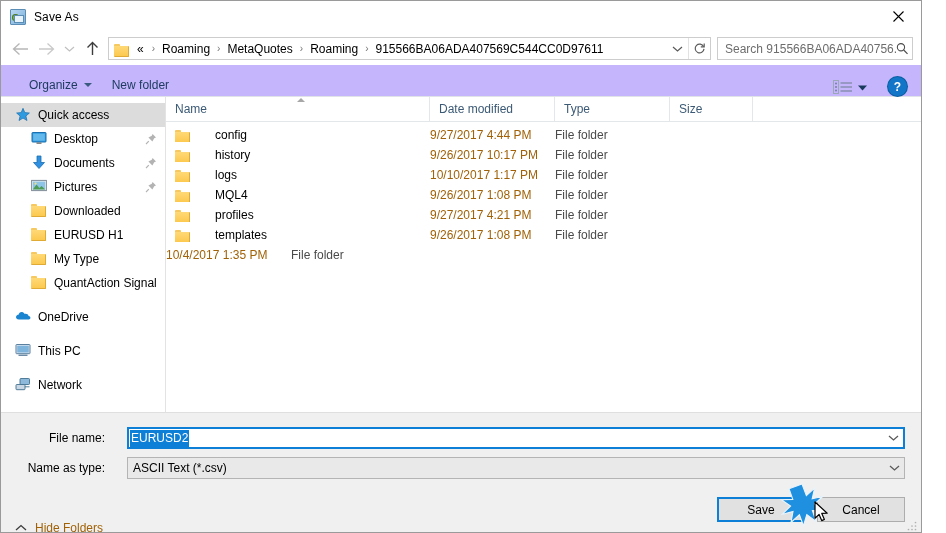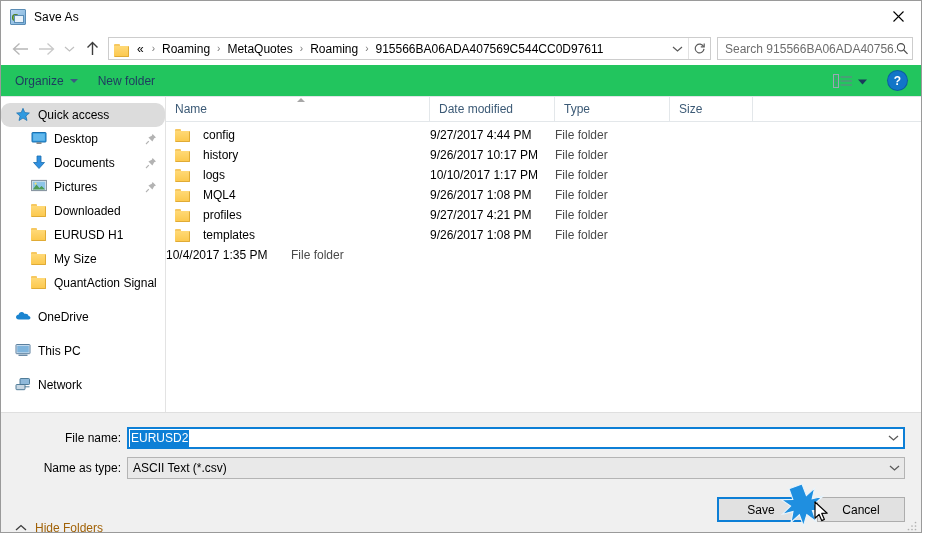--- a/index.html
+++ b/index.html
@@ -99,24 +99,24 @@
     display:flex; align-items:center; padding: 0 4px 0 7px;
   }
   #search-input-text {
     font-size: 12px; color: #6d6d6d; flex:1 1 auto;
     white-space: nowrap; overflow: hidden;
   }
 
   
   #cmdbar {
     height: 32px; min-height:32px;
-    display:flex; align-items:center;
+    display:flex; align-items:flex-end;
     border-bottom: 1px solid #e0e4e8;
-    padding-left: 4px;
-    background:#22c55e;
+    padding-left: 18px;
+    background:#c4b5fd;
   }
   .cmd-item {
     font-size: 12px; color: #1f3c60;
     padding: 4px 10px; cursor: default;
     display:flex; align-items:center; gap:6px;
   }
   .caret-dn {
     width:0;height:0;border-left:4px solid transparent;border-right:4px solid transparent;
     border-top:4px solid #3a5a80;
   }
@@ -136,21 +136,21 @@
   #sidebar {
     width: 165px; min-width:165px;
     background: #ffffff;
     border-right: 1px solid #e3e3e3;
     padding-top: 6px;
     overflow: hidden;
   }
   .side-item {
     height: 24px; display:flex; align-items:center;
     font-size: 12px; color: #000;
-    padding-left: 22px; cursor: default; position: relative; border-radius: 9px;
+    padding-left: 22px; cursor: default; position: relative;
   }
   .side-item.selected { background: #dcdcdc; }
   .side-item .sicon { width: 16px; height:16px; margin-right: 7px; flex:none; position:relative; }
   .side-item .slabel { white-space: nowrap; overflow:hidden; }
   .side-item .pin {
     margin-left: auto; margin-right: 8px; flex:none;
     width:12px;height:12px; opacity:.75;
   }
   .side-item.indent1 { padding-left: 30px; }
   .side-item.root { padding-left: 14px; }
@@ -196,37 +196,37 @@
     width: 0; height: 0;
     border-left: 4px solid transparent; border-right: 4px solid transparent;
     border-bottom: 4px solid #a7a7a7;
   }
   #filelist { flex:1 1 auto; overflow:hidden; padding-top: 3px; }
   .frow {
     height: 20px; display:flex; align-items:center;
     font-size: 12px; color: #000; cursor: default;
   }
   .frow .fname {
-    width: 264px; display:flex; align-items:flex-start; padding-left: 9px; gap: 12px;
+    width: 264px; display:flex; align-items:center; padding-left: 9px; gap: 24px;
     overflow:hidden; white-space:nowrap;
   }
-  .frow .fdate { width: 125px; color: #000000; }
+  .frow .fdate { width: 125px; color: #a16207; }
   .frow .ftype { width: 115px; color: #4a4a4a; }
   .frow .fsize { width: 83px; color: #4a4a4a; }
 
   
   #formarea {
     background: #f0f0f0;
     border-top: 1px solid #dfdfdf;
     padding: 14px 16px 0 0;
     min-height: 60px;
   }
   .formrow { display:flex; align-items:center; margin-bottom: 8px; }
   .formlabel {
-    width: 126px; text-align: right; padding-right: 6px;
+    width: 126px; text-align: right; padding-right: 22px;
     font-size: 12px; color: #000; flex:none;
   }
   .formfield {
     flex: 1 1 auto; height: 22px; display:flex; align-items:center;
     background: #fff; border: 1px solid #a0a0a0;
     padding-left: 2px;
     min-width: 0;
   }
   .formfield.focused { border: 2px solid #0d7fd6; padding-left:1px; }
   .formfield.readonly { background: #e9e9e9; border: 1px solid #b4b4b4; padding-left: 5px;}
@@ -445,21 +445,21 @@
       <div class="side-item indent1">
         <span class="sicon"><span class="folder"></span></span>
         <span class="slabel">Downloaded</span>
       </div>
       <div class="side-item indent1">
         <span class="sicon"><span class="folder"></span></span>
         <span class="slabel">EURUSD H1</span>
       </div>
       <div class="side-item indent1">
         <span class="sicon"><span class="folder"></span></span>
-        <span class="slabel">My Size</span>
+        <span class="slabel">My Type</span>
       </div>
       <div class="side-item indent1">
         <span class="sicon"><span class="folder"></span></span>
         <span class="slabel">QuantAction Signal</span>
       </div>
 
       <div class="side-gap"></div>
 
       <div class="side-item root">
         <span class="sicon">

